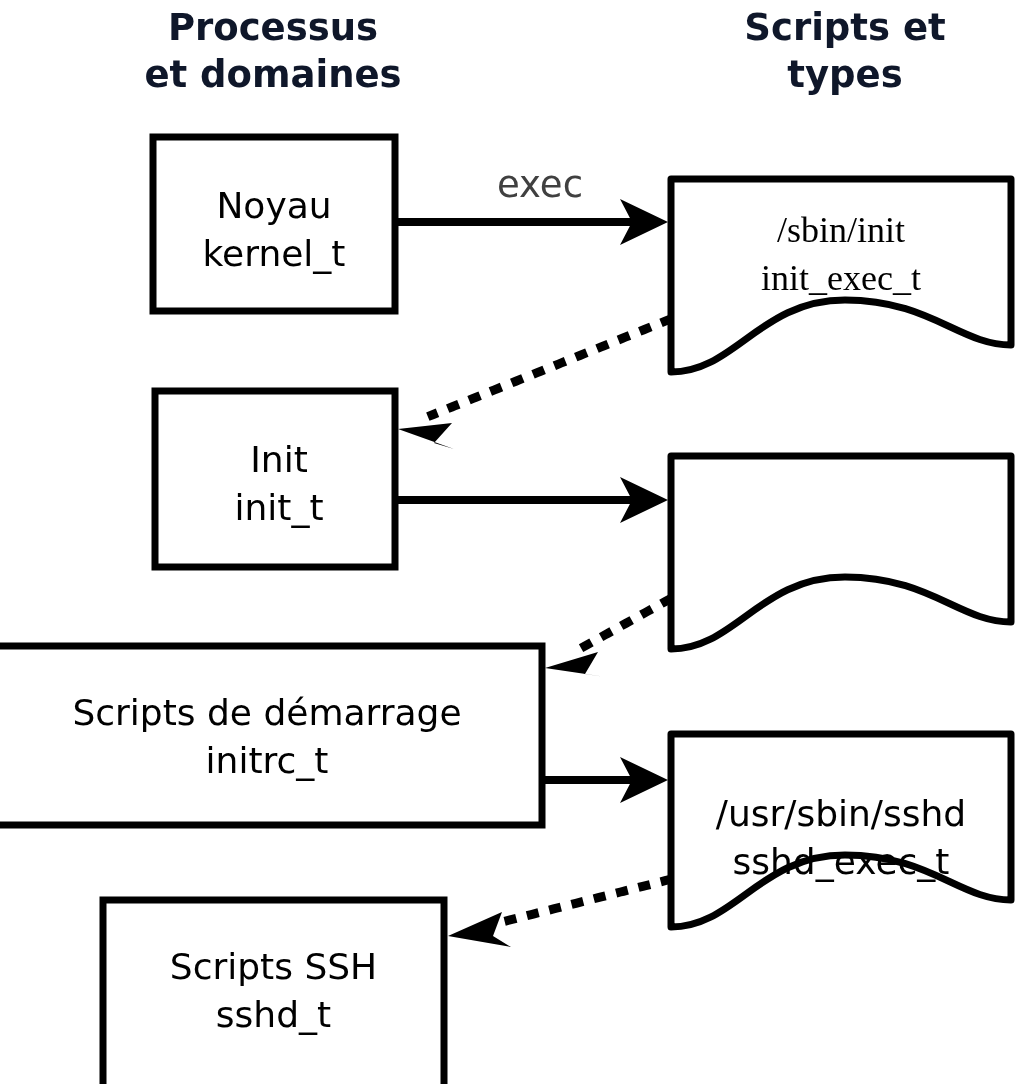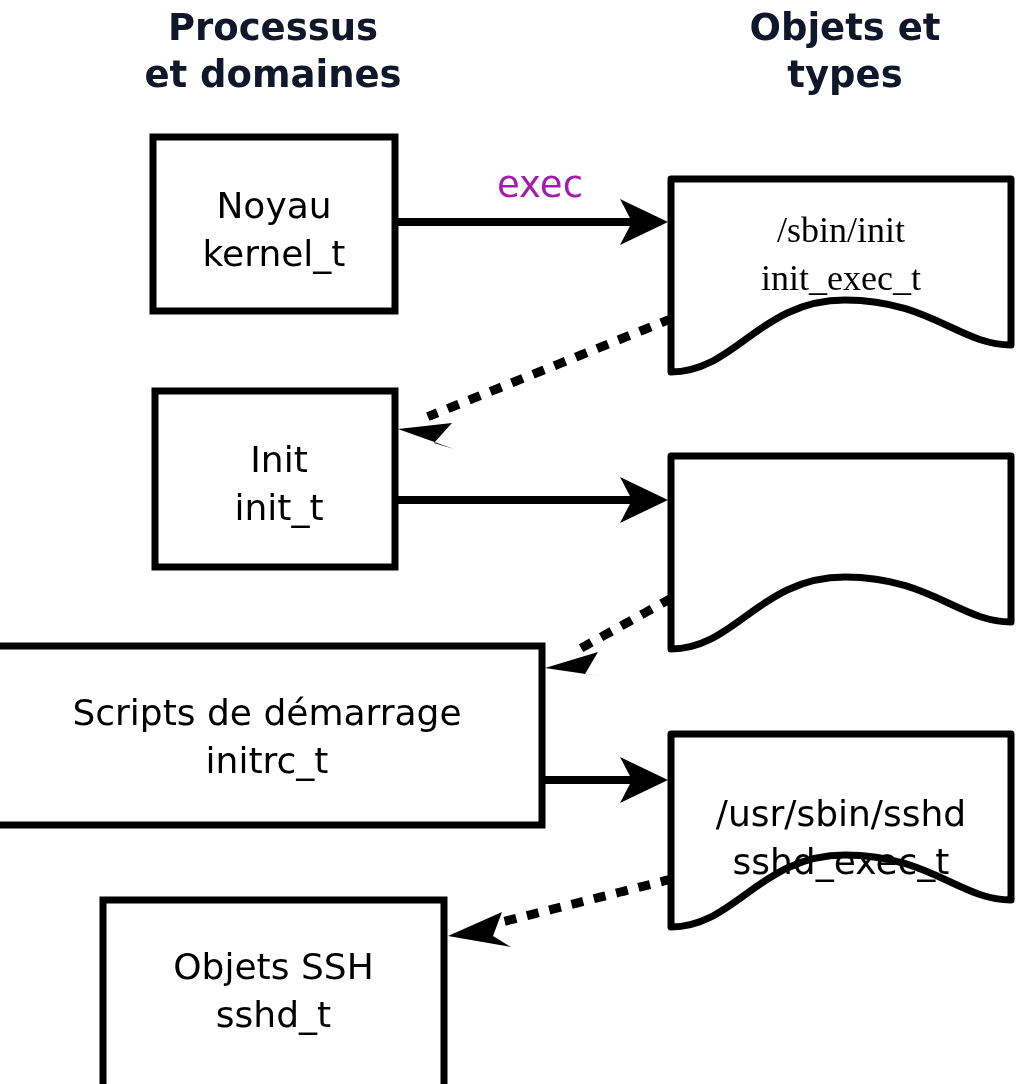--- a/index.html
+++ b/index.html
@@ -54,21 +54,21 @@
     color: #000000;
     white-space: pre-line;
     pointer-events: none;
   }
   .edge-label {
     position: absolute;
     font-family: "DejaVu Sans", sans-serif;
     font-size: 37px;
     line-height: 1;
     text-align: center;
-    color: #a21caf;
+    color: #404040;
   }
 </style>
 </head>
 <body>
 
 <div id="canvas">
 
   <svg id="diagram-svg" viewBox="0 0 1024 1084" xmlns="http://www.w3.org/2000/svg">
 
     <rect x="153" y="137" width="242" height="174" fill="#ffffff" stroke="#000000" stroke-width="7"></rect>
@@ -112,33 +112,33 @@
 
     <g>
       <line x1="668" y1="880" x2="490" y2="925" stroke="#000000" stroke-width="9" stroke-dasharray="3 20" stroke-linecap="square"></line>
       <polygon points="448,936 502,912 493,936 511,947" fill="#000000"></polygon>
     </g>
   </svg>
 
   <div class="col-header" id="header-processes">Processus
 et domaines</div>
 
-  <div class="col-header" id="header-objects">Objets et
+  <div class="col-header" id="header-objects">Scripts et
 types</div>
 
   <div class="node-label" style="left:153px; top:182px; width:242px;">Noyau
 kernel_t</div>
 
   <div class="node-label" style="left:159px; top:436px; width:240px;">Init
 init_t</div>
 
   <div class="node-label" style="left:-8px; top:689px; width:550px;">Scripts de démarrage
 initrc_t</div>
 
-  <div class="node-label" style="left:103px; top:943px; width:341px;">Objets SSH
+  <div class="node-label" style="left:103px; top:943px; width:341px;">Scripts SSH
 sshd_t</div>
 
   <div class="node-label" style="left:671px; top:207px; width:340px;font-family:Liberation Serif, serif;">/sbin/init
 init_exec_t</div>
 
 
   <div class="node-label" style="left:671px; top:790px; width:340px;">/usr/sbin/sshd
 sshd_exec_t</div>
 
   <div class="edge-label" style="left:460px; top:166px; width:160px;">exec</div>

